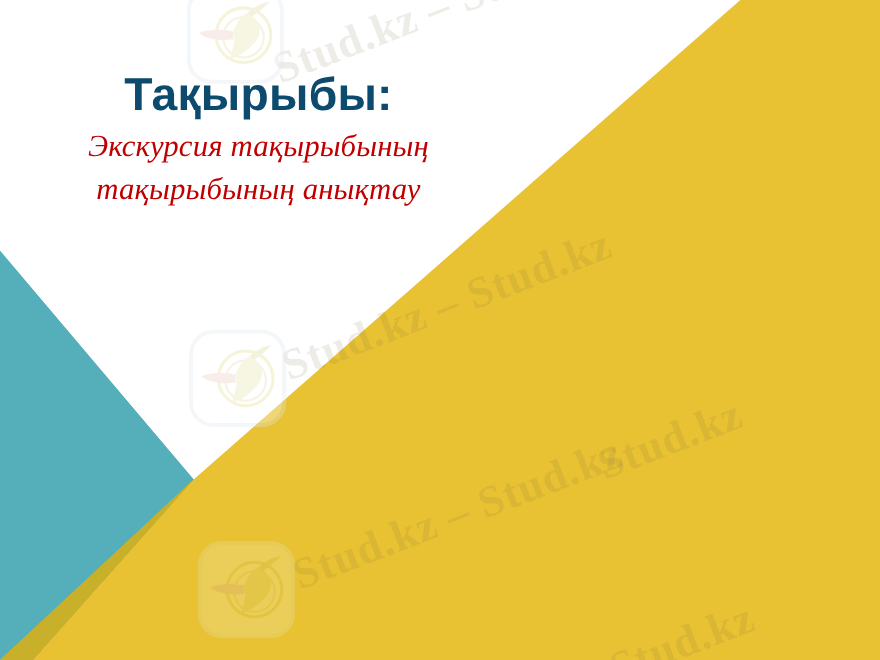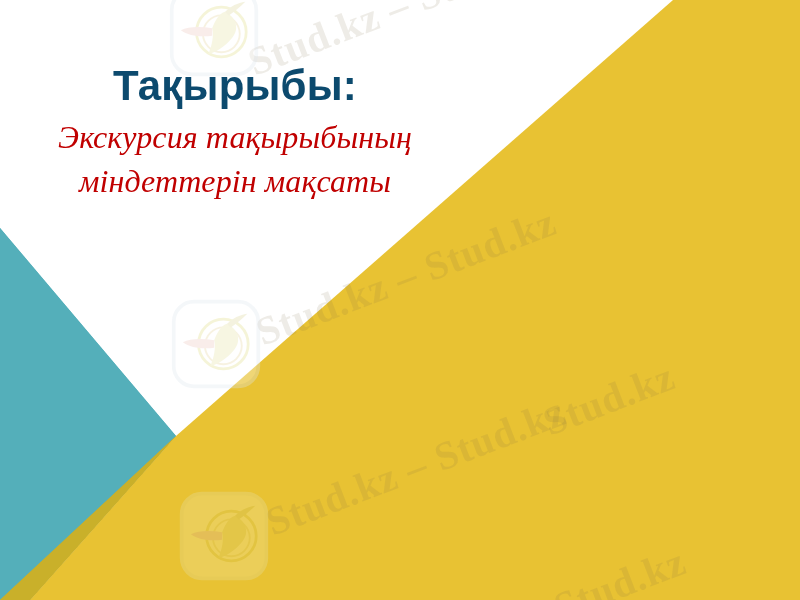--- a/index.html
+++ b/index.html
@@ -67,21 +67,21 @@
     font-family: Liberation Sans, sans-serif;
     font-weight: bold;
     font-size: 42px;
     color: #0c4a6e;
     margin: 0 0 6px 0;
     letter-spacing: 0.2px;
   }
   .body-line {
     font-family: "Liberation Serif", "DejaVu Serif", serif;
     font-style: italic;
-    font-size: 32px;
+    font-size: 28px;
     color: #C00000;
     margin: 0;
     line-height: 1.38;
     letter-spacing: 0.1px;
   }
 </style>
 </head>
 <body>
 
 <div id="slide">
@@ -138,16 +138,16 @@
       <path d="M62 28 C74 34 78 46 70 56 C62 66 52 72 44 74 C48 64 50 54 48 46 C52 36 56 30 62 28 Z" fill="#d9cf74"></path>
       <path d="M48 46 C36 44 22 44 14 48 C22 54 36 56 48 54 Z" fill="#dcb8a2"></path>
       <path d="M62 28 C68 22 76 18 84 17 C78 23 72 28 66 32 Z" fill="#d2c86c"></path>
     </svg>
 
   </div>
 
   <div class="text-block">
     <div class="title-line">Тақырыбы:</div>
     <div class="body-line">Экскурсия тақырыбының</div>
-    <div class="body-line">міндеттерін мақсаты</div>
+    <div class="body-line">тақырыбының анықтау</div>
   </div>
 
 </div>
 
 </body></html>

